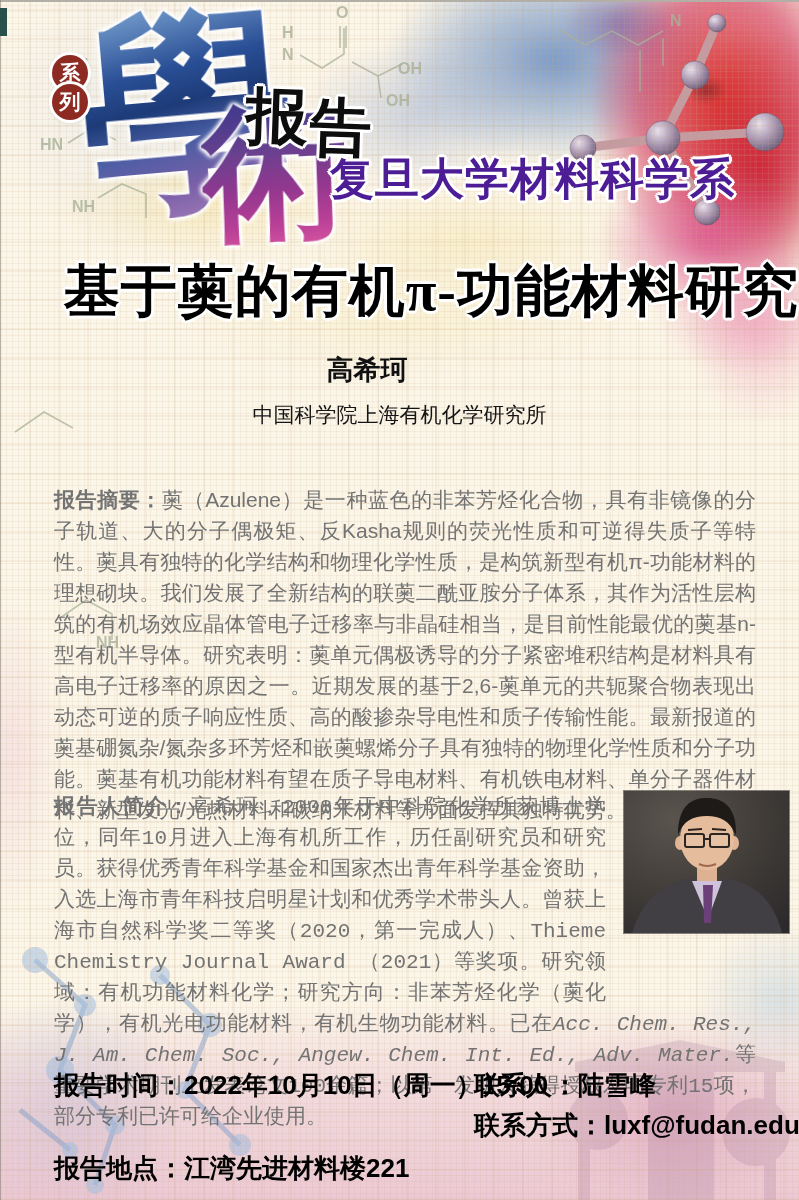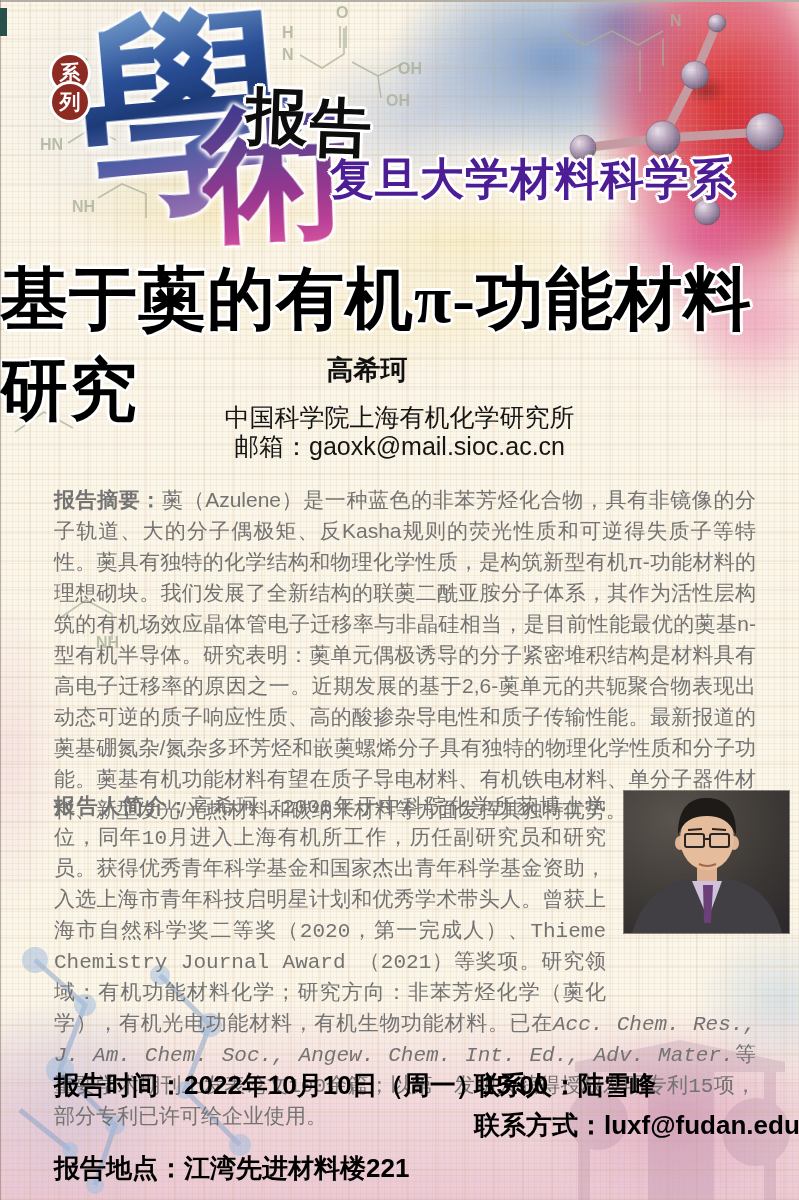--- a/index.html
+++ b/index.html
@@ -57,25 +57,25 @@
        background-image:linear-gradient(170deg,#6f97c8 5%,#2a4f96 30%,#1d3b78 45%,#4a5ea4 60%,#7a5fa8 78%,#9a77b4 92%);}
   .shu{left:202px;top:100px;font-size:146px;transform:rotate(-2deg);
        background-image:linear-gradient(175deg,#41398c 5%,#68418f 35%,#93378f 60%,#b83f96 82%,#d0519e 96%);}
   .baogao{position:absolute;left:246px;top:76px;z-index:5;font-family:"Liberation Serif",serif;font-weight:bold;
           font-size:62px;color:#0d0d0d;letter-spacing:2px;transform:rotate(2deg);}
   .baogao span{display:inline-block;}
   .baogao span:last-child{transform:translateY(9px);}
   .dept{position:absolute;left:330px;top:150px;z-index:5;font-weight:bold;font-size:44px;letter-spacing:1px;
         color:#4c1d95;white-space:nowrap;}
   
-  .title{position:absolute;left:0;width:799px;top:254px;z-index:5;text-align:left;
-         font-family:"Liberation Serif",serif;font-weight:bold;font-size:68px;color:#000;letter-spacing:1px;}
+  .title{position:absolute;left:0;width:799px;top:254px;z-index:5;text-align:right;
+         font-family:"Liberation Serif",serif;font-weight:bold;font-size:56px;color:#000;letter-spacing:1px;}
   .speaker{position:absolute;left:0;width:734px;top:352px;z-index:5;text-align:center;
            font-family:"Liberation Serif",serif;font-weight:bold;font-size:27px;color:#111;}
-  .affil,.email{position:absolute;left:0;width:799px;z-index:5;text-align:center;font-size:25px;color:#151515;}
+  .affil,.email{position:absolute;left:0;width:799px;z-index:5;text-align:center;font-size:21px;color:#151515;}
   .affil{top:401px;}
   .email{top:430px;}
   
   .abstract,.bio{position:absolute;left:54px;width:702px;z-index:5;font-size:21px;line-height:31px;
                  text-align:justify;color:#737373;margin:0;}
   .abstract{top:484px;}
   .bio{top:792px;font-family:Liberation Mono, monospace;}
   .abstract b,.bio b{font-weight:bold;}
   .bio .spacer{float:right;width:150px;height:192px;}
   .it{font-style:italic;}
@@ -204,21 +204,20 @@
   <div class="callig xue">學</div>
   <div class="callig shu">術</div>
   <div class="baogao ow">
     <span>报</span><span>告</span>
   </div>
   <div class="dept ow">复旦大学材料科学系</div>
 
   <div class="title ow">基于薁的有机π-功能材料研究</div>
   <div class="speaker">高希珂</div>
   <div class="affil">中国科学院上海有机化学研究所</div>
-  <div class="email"><span>邮箱：</span><span>gaoxk@mail.sioc.ac.cn</span></div>
 
   <p class="abstract"><b>报告摘要：</b><span>薁（Azulene）是一种蓝色的非苯芳烃化合物，具有非镜像的分子轨道、大的分子偶极矩、反Kasha规则的荧光性质和可逆得失质子等特性。薁具有独特的化学结构和物理化学性质，是构筑新型有机π-功能材料的理想砌块。我们发展了全新结构的联薁二酰亚胺分子体系，其作为活性层构筑的有机场效应晶体管电子迁移率与非晶硅相当，是目前性能最优的薁基n-型有机半导体。研究表明：薁单元偶极诱导的分子紧密堆积结构是材料具有高电子迁移率的原因之一。近期发展的基于2,6-薁单元的共轭聚合物表现出动态可逆的质子响应性质、高的酸掺杂导电性和质子传输性能。最新报道的薁基硼氮杂/氮杂多环芳烃和嵌薁螺烯分子具有独特的物理化学性质和分子功能。薁基有机功能材料有望在质子导电材料、有机铁电材料、单分子器件材料、新型发光/光热材料和碳纳米材料等方面发挥其独特优势。</span></p>
 
   <p class="bio"><span class="spacer"></span><b>报告人简介：</b><span><span>高希珂，2008年于中科院化学所获博士学位，同年10月进入上海有机所工作，历任副研究员和研究员。获得优秀青年科学基金和国家杰出青年科学基金资助，入选上海市青年科技启明星计划和优秀学术带头人。曾获上海市自然科学奖二等奖（2020，第一完成人）、Thieme Chemistry Journal Award （2021）等奖项。研究领域：有机功能材料化学；研究方向：非苯芳烃化学（薁化学），有机光电功能材料，有机生物功能材料。已在</span><span class="it">Acc. Chem. Res., J. Am. Chem. Soc., Angew. Chem. Int. Ed., Adv. Mater.</span><span>等重要学术期刊上发表论文100余篇；以第一发明人获得授权发明专利15项，部分专利已许可给企业使用。</span></span></p>
 
   <svg class="photo" viewBox="0 0 165 142">
     <defs>
       <radialGradient id="pbg" cx="30%" cy="20%" r="110%">
         <stop offset="0" stop-color="#5a544e"></stop>
         <stop offset="0.6" stop-color="#3b3734"></stop>

